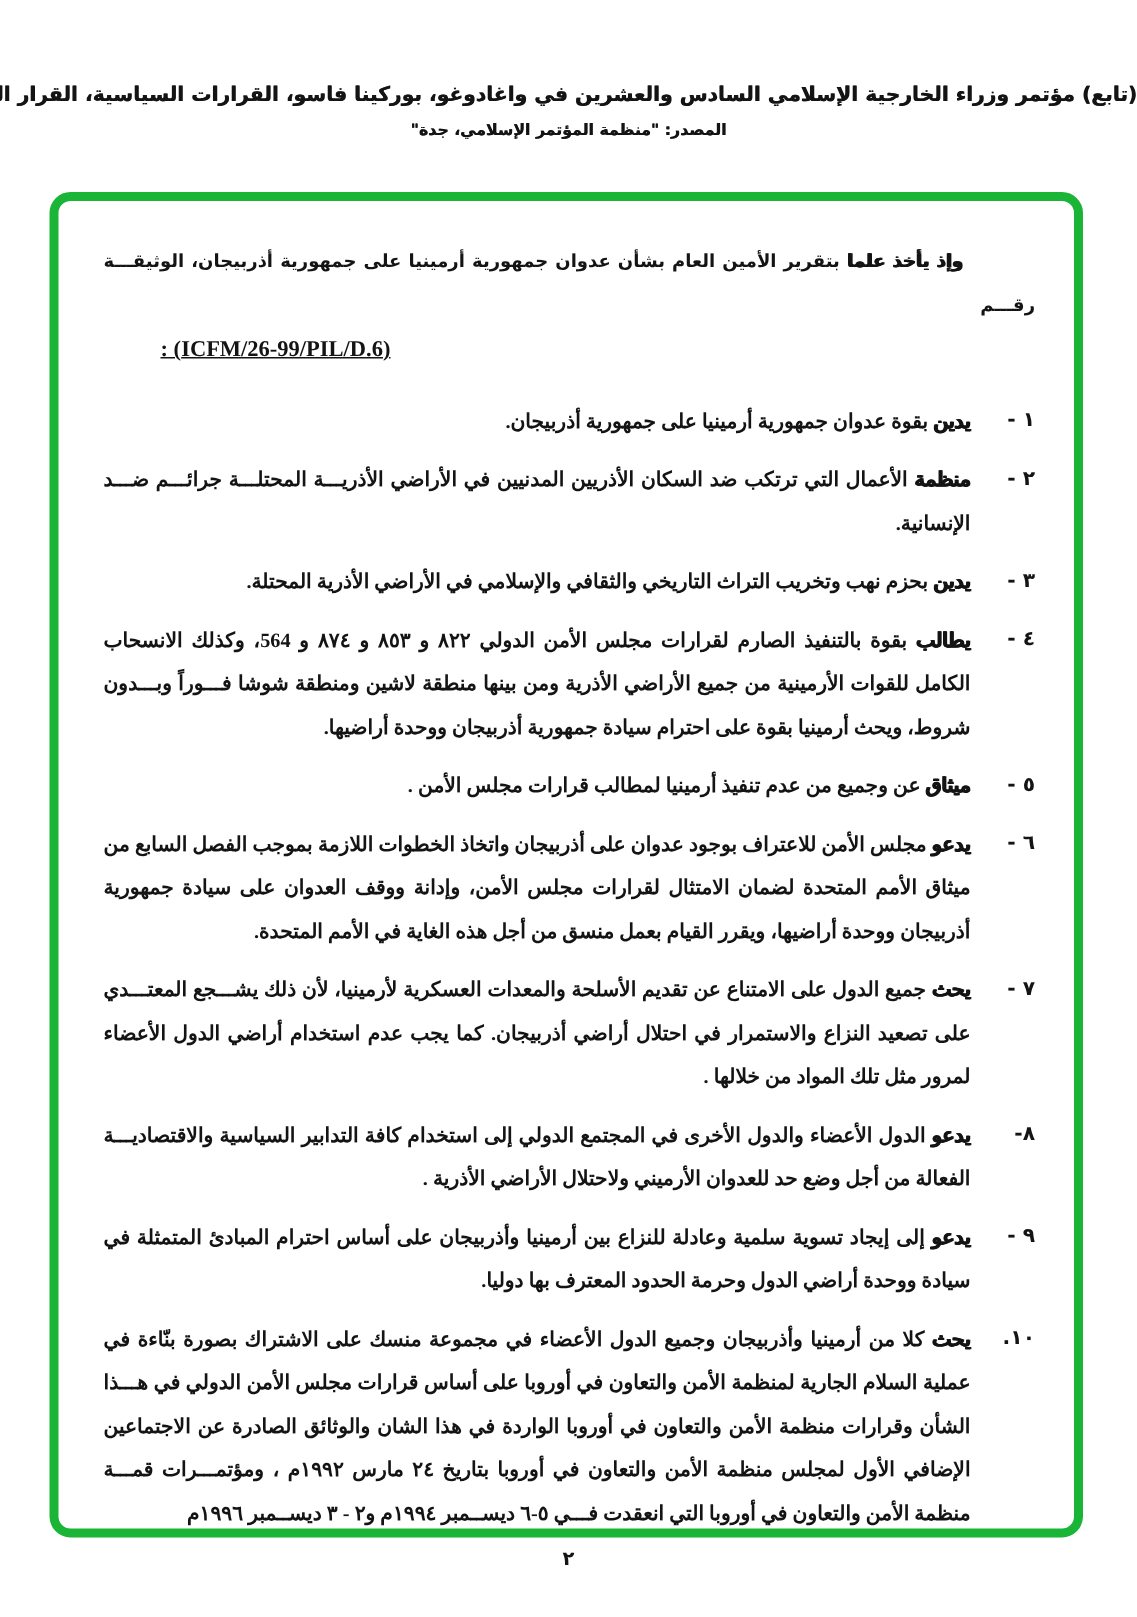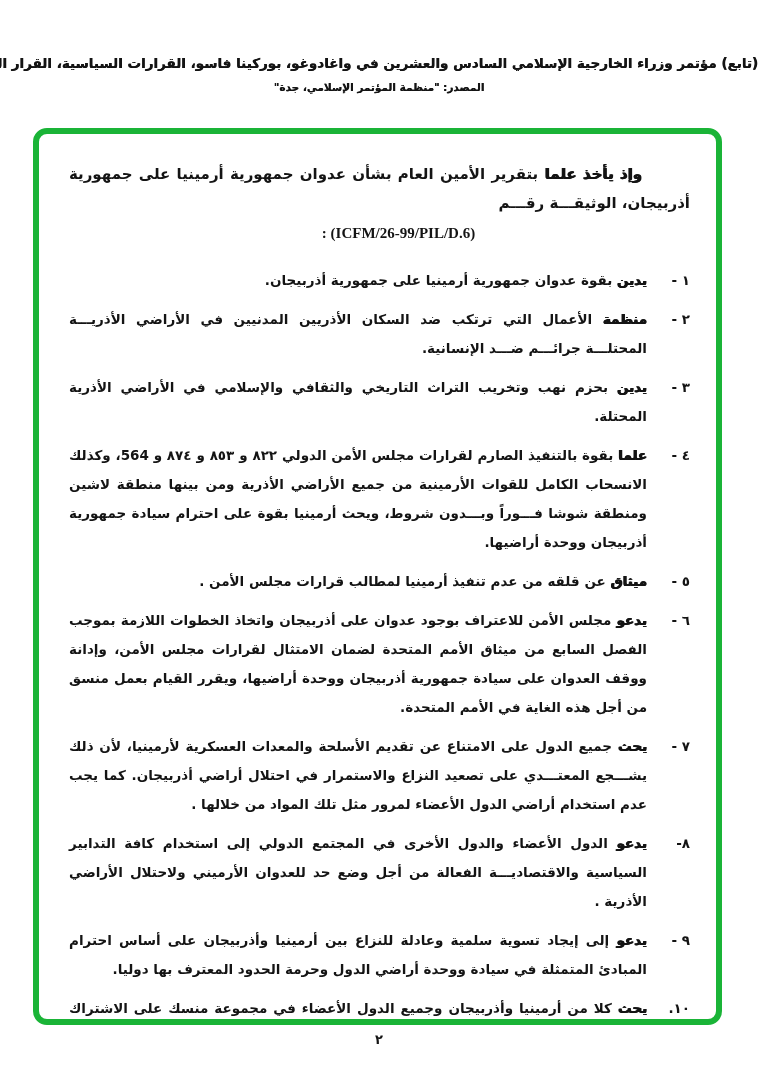--- a/index.html
+++ b/index.html
@@ -38,47 +38,48 @@
   }
   .frame-content {
     position:absolute; inset:0;
     padding:26px 26px 0 30px;
     direction:rtl;
     overflow:hidden;
   }
 
   .preamble {
     margin:0;
-    font-size:15px; font-weight:bold;
+    font-size:12px; font-weight:bold;
     line-height:29px;
     text-align:justify;
     text-indent:48px;
   }
   .preamble .lead { text-shadow:0.7px 0 0 currentColor, -0.3px 0 0 currentColor; }
 
   .doc-code {
-    direction:rtl; text-align:center;
+    direction:rtl; text-align:left;
     padding-left:38px;
     font-family:"Liberation Serif", serif;
     font-size:15px; font-weight:bold;
     line-height:30px;
+    text-decoration:underline;
   }
 
   .items { margin-top:18px; }
   .item {
     display:flex; gap:13px;
     margin-bottom:10px;
     font-size:13.5px; font-weight:bold;
     line-height:29px;
   }
   .item-num {
     flex:0 0 30px; width:30px;
     text-align:right; white-space:nowrap;
   }
-  .item-text { flex:1; margin:0; text-align:justify; }
+  .item-text { flex:1; margin:0; text-align:justify;font-family:Liberation Serif, serif; }
   .item-text .lead { text-shadow:0.7px 0 0 currentColor, -0.3px 0 0 currentColor; }
 
   .page-number {
     position:absolute; top:1032px; left:0; width:758px;
     text-align:center;
     font-size:13px; font-weight:bold;
   }
 </style>
 </head>
 <body>
@@ -106,26 +107,26 @@
         <p class="item-text"><span class="lead">منظمة</span><span> الأعمال التي ترتكب ضد السكان الأذريين المدنيين في الأراضي الأذريـــة  المحتلـــة جرائـــم ضـــد الإنسانية.</span></p>
       </div>
 
       <div class="item">
         <span class="item-num">٣ -</span>
         <p class="item-text"><span class="lead">يدين</span><span> بحزم نهب وتخريب التراث التاريخي والثقافي والإسلامي في الأراضي الأذرية المحتلة.</span></p>
       </div>
 
       <div class="item">
         <span class="item-num">٤ -</span>
-        <p class="item-text"><span class="lead">علما</span><span> بقوة بالتنفيذ الصارم لقرارات مجلس الأمن الدولي ٨٢٢ و ٨٥٣ و ٨٧٤ و 564، وكذلك الانسحاب الكامل للقوات الأرمينية من جميع الأراضي الأذرية ومن بينها منطقة لاشين ومنطقة شوشا فـــوراً وبـــدون شروط، ويحث أرمينيا بقوة على احترام سيادة جمهورية أذربيجان ووحدة أراضيها.</span></p>
+        <p class="item-text"><span class="lead">يطالب</span><span> بقوة بالتنفيذ الصارم لقرارات مجلس الأمن الدولي ٨٢٢ و ٨٥٣ و ٨٧٤ و 564، وكذلك الانسحاب الكامل للقوات الأرمينية من جميع الأراضي الأذرية ومن بينها منطقة لاشين ومنطقة شوشا فـــوراً وبـــدون شروط، ويحث أرمينيا بقوة على احترام سيادة جمهورية أذربيجان ووحدة أراضيها.</span></p>
       </div>
 
       <div class="item">
         <span class="item-num">٥ -</span>
-        <p class="item-text"><span class="lead">ميثاق</span><span> عن قلقه من عدم تنفيذ أرمينيا لمطالب قرارات مجلس الأمن .</span></p>
+        <p class="item-text"><span class="lead">ميثاق</span><span> عن وجميع من عدم تنفيذ أرمينيا لمطالب قرارات مجلس الأمن .</span></p>
       </div>
 
       <div class="item">
         <span class="item-num">٦ -</span>
         <p class="item-text"><span class="lead">يدعو</span><span> مجلس الأمن للاعتراف بوجود عدوان على أذربيجان واتخاذ الخطوات اللازمة بموجب الفصل السابع من ميثاق الأمم المتحدة لضمان الامتثال لقرارات مجلس الأمن، وإدانة ووقف العدوان على سيادة جمهورية أذربيجان ووحدة أراضيها، ويقرر القيام بعمل منسق من أجل هذه الغاية في الأمم المتحدة.</span></p>
       </div>
 
       <div class="item">
         <span class="item-num">٧ -</span>
         <p class="item-text"><span class="lead">يحث</span><span> جميع الدول على الامتناع عن تقديم الأسلحة والمعدات العسكرية لأرمينيا، لأن ذلك يشـــجع المعتـــدي على تصعيد النزاع والاستمرار في احتلال أراضي أذربيجان. كما يجب عدم استخدام أراضي الدول الأعضاء لمرور مثل تلك المواد من خلالها .</span></p>

